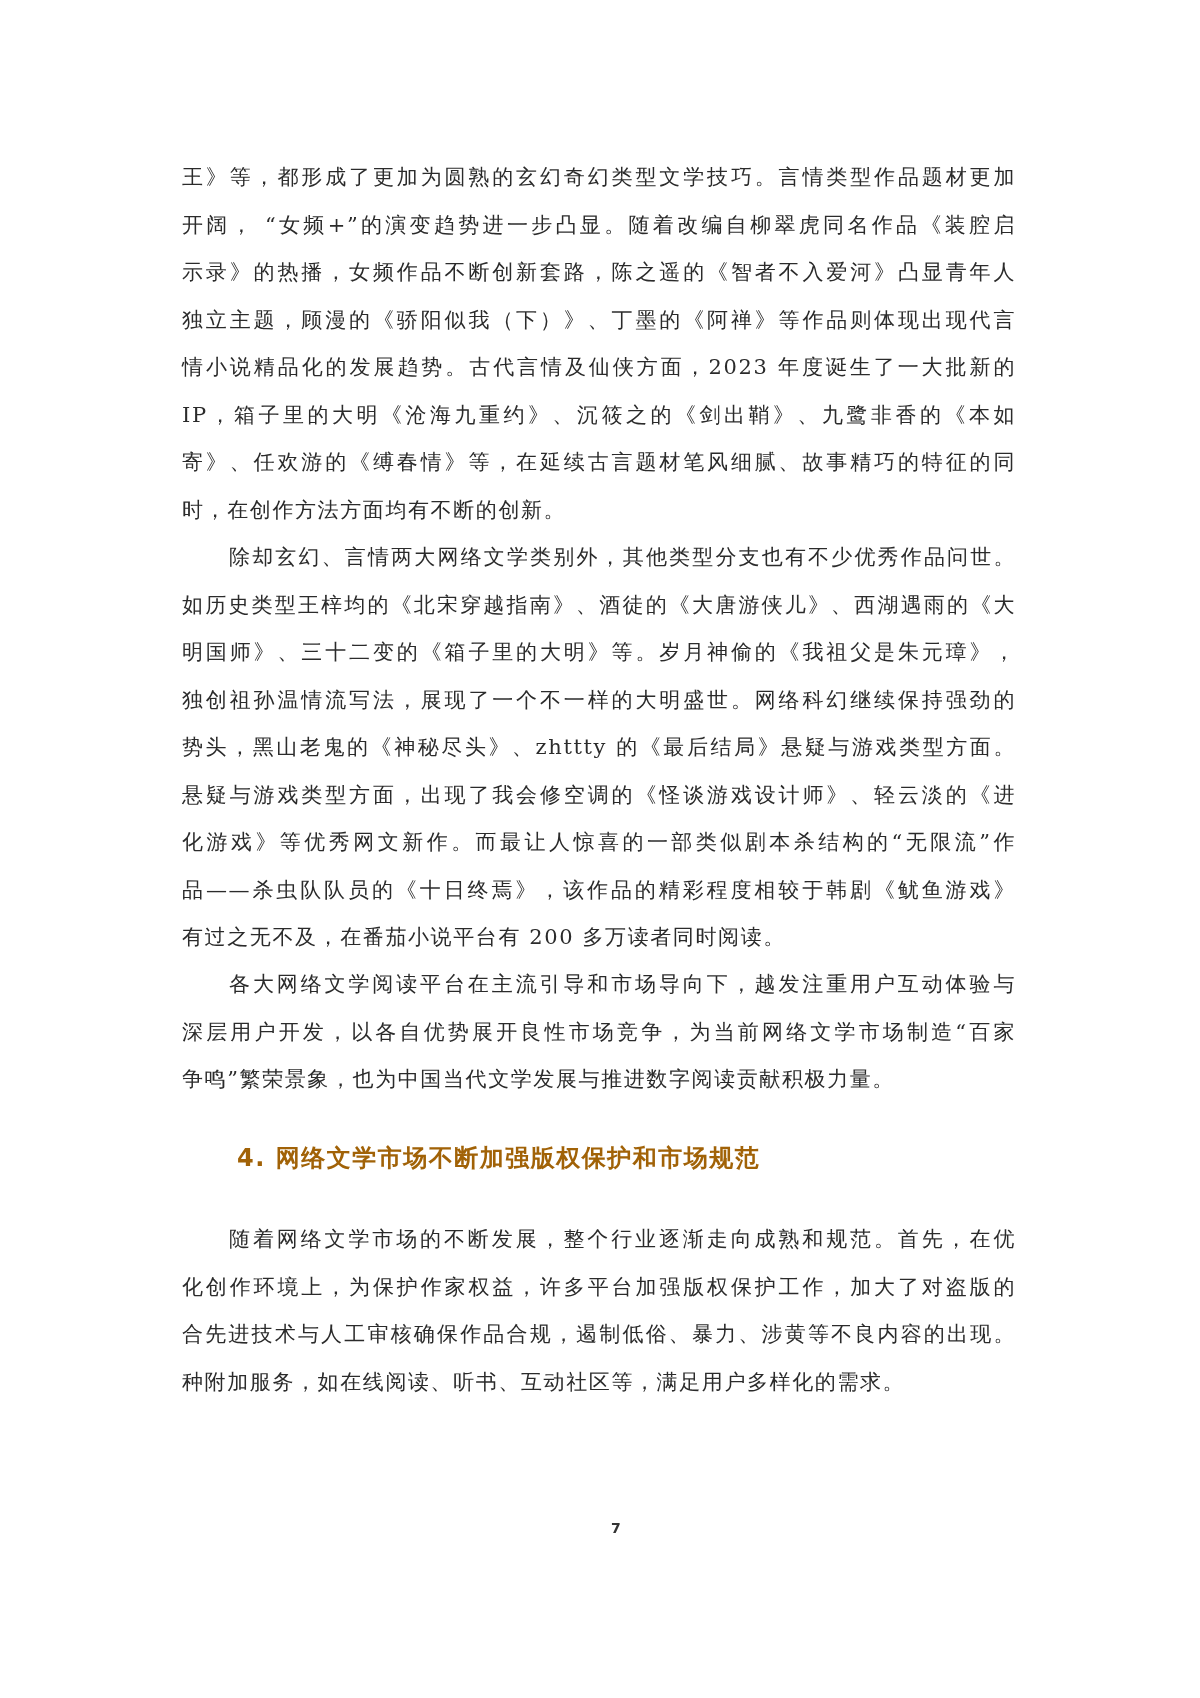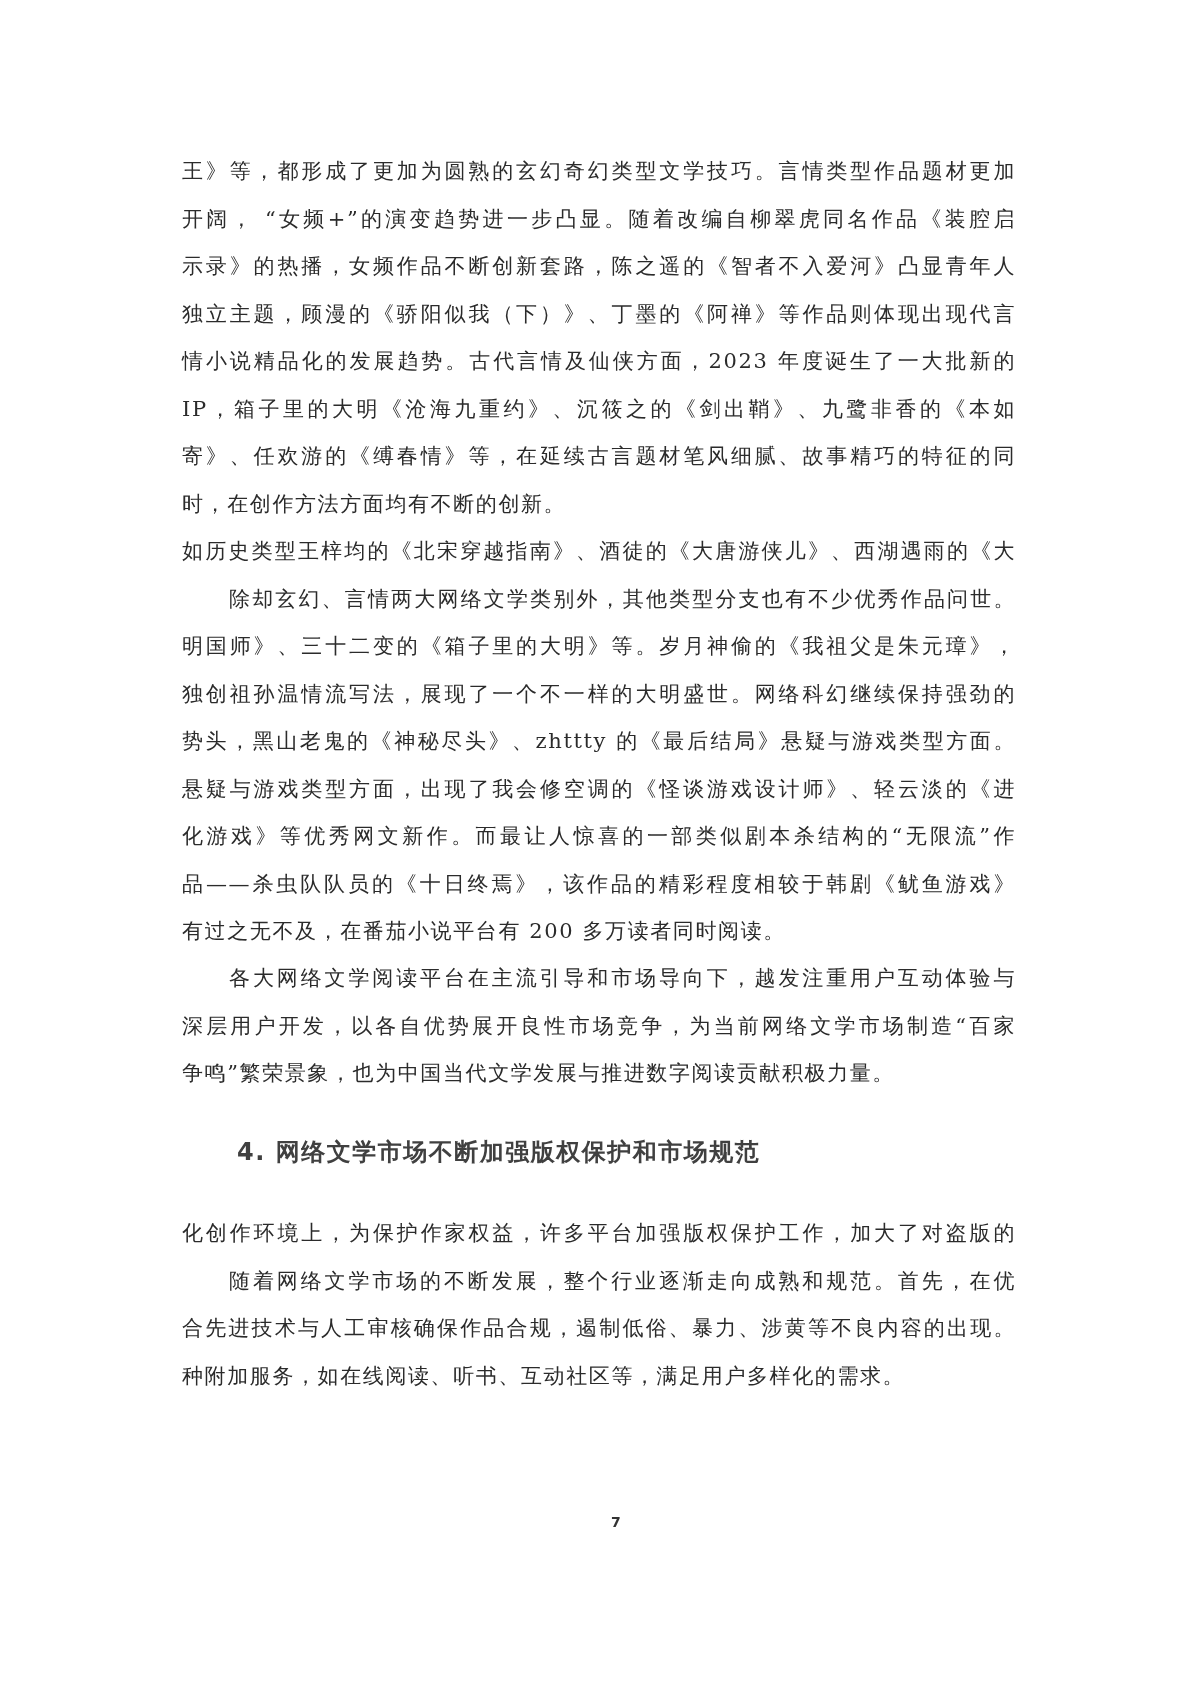--- a/index.html
+++ b/index.html
@@ -1,66 +1,66 @@
 <!DOCTYPE html>
 <html><head>
 <meta charset="utf-8">
 <style>
   html, body { margin: 0; padding: 0; background: #ffffff; }
   body { width: 1200px; height: 1698px; position: relative; overflow: hidden;
          font-family: "DejaVu Serif", "Liberation Serif", serif; color: #2b2b2b; }
-  .page { position: absolute; left: 0; top: 2px; width: 1200px; height: 1347px; background: #fff; }
+  .page { position: absolute; left: 0; top: 8px; width: 1200px; height: 1347px; background: #fff; }
   .body-text { position: absolute; left: 182px; width: 834px; }
   .line { height: 47.5px; line-height: 47.5px; font-size: 21px; white-space: nowrap;
           letter-spacing: 1.6px; text-align: justify; text-align-last: justify; display: block; }
   .line.last { text-align-last: left; }
   .line.indent { padding-left: 47px; }
   .heading { position: absolute; left: 237px; top: 1128px; font-family: "DejaVu Sans", "Liberation Sans", sans-serif;
-             font-weight: bold; font-size: 24px; color: #404040; letter-spacing: 1.5px; line-height: 44px; white-space: nowrap; }
+             font-weight: bold; font-size: 24px; color: #a16207; letter-spacing: 1.5px; line-height: 44px; white-space: nowrap; }
   .page-number { position: absolute; left: 611px; top: 1512px; font-family: "DejaVu Sans", "Liberation Sans", sans-serif;
                  font-weight: bold; font-size: 14px; color: #333; }
 </style>
 </head>
 <body>
 
 <div class="page">
 
   <div class="body-text" style="top:146px;">
     <span class="line">王》等，都形成了更加为圆熟的玄幻奇幻类型文学技巧。言情类型作品题材更加</span>
     <span class="line">开阔，  “女频+”的演变趋势进一步凸显。随着改编自柳翠虎同名作品《装腔启</span>
     <span class="line">示录》的热播，女频作品不断创新套路，陈之遥的《智者不入爱河》凸显青年人</span>
     <span class="line">独立主题，顾漫的《骄阳似我（下）》、丁墨的《阿禅》等作品则体现出现代言</span>
     <span class="line">情小说精品化的发展趋势。古代言情及仙侠方面，2023 年度诞生了一大批新的</span>
     <span class="line">IP，箱子里的大明《沧海九重约》、沉筱之的《剑出鞘》、九鹭非香的《本如</span>
     <span class="line">寄》、任欢游的《缚春情》等，在延续古言题材笔风细腻、故事精巧的特征的同</span>
     <span class="line last">时，在创作方法方面均有不断的创新。</span>
   </div>
 
   <div class="body-text" style="top:526px;">
+    <span class="line indent">除却玄幻、言情两大网络文学类别外，其他类型分支也有不少优秀作品问世。</span>
     <span class="line">如历史类型王梓均的《北宋穿越指南》、酒徒的《大唐游侠儿》、西湖遇雨的《大</span>
-    <span class="line indent">除却玄幻、言情两大网络文学类别外，其他类型分支也有不少优秀作品问世。</span>
     <span class="line">明国师》、三十二变的《箱子里的大明》等。岁月神偷的《我祖父是朱元璋》，</span>
     <span class="line">独创祖孙温情流写法，展现了一个不一样的大明盛世。网络科幻继续保持强劲的</span>
     <span class="line">势头，黑山老鬼的《神秘尽头》、zhttty 的《最后结局》悬疑与游戏类型方面。</span>
     <span class="line">悬疑与游戏类型方面，出现了我会修空调的《怪谈游戏设计师》、轻云淡的《进</span>
     <span class="line">化游戏》等优秀网文新作。而最让人惊喜的一部类似剧本杀结构的“无限流”作</span>
     <span class="line">品——杀虫队队员的《十日终焉》，该作品的精彩程度相较于韩剧《鱿鱼游戏》</span>
     <span class="line last">有过之无不及，在番茄小说平台有 200 多万读者同时阅读。</span>
   </div>
 
   <div class="body-text" style="top:953px;">
     <span class="line indent">各大网络文学阅读平台在主流引导和市场导向下，越发注重用户互动体验与</span>
     <span class="line">深层用户开发，以各自优势展开良性市场竞争，为当前网络文学市场制造“百家</span>
     <span class="line last">争鸣”繁荣景象，也为中国当代文学发展与推进数字阅读贡献积极力量。</span>
   </div>
 
   <div class="heading">4. 网络文学市场不断加强版权保护和市场规范</div>
 
   <div class="body-text" style="top:1208px;">
+    <span class="line indent">随着网络文学市场的不断发展，整个行业逐渐走向成熟和规范。首先，在优</span>
     <span class="line">化创作环境上，为保护作家权益，许多平台加强版权保护工作，加大了对盗版的</span>
-    <span class="line indent">随着网络文学市场的不断发展，整个行业逐渐走向成熟和规范。首先，在优</span>
     <span class="line">合先进技术与人工审核确保作品合规，遏制低俗、暴力、涉黄等不良内容的出现。</span>
     <span class="line last">种附加服务，如在线阅读、听书、互动社区等，满足用户多样化的需求。</span>
   </div>
 
   <div class="page-number">7</div>
 
 </div>
 
 </body></html>

